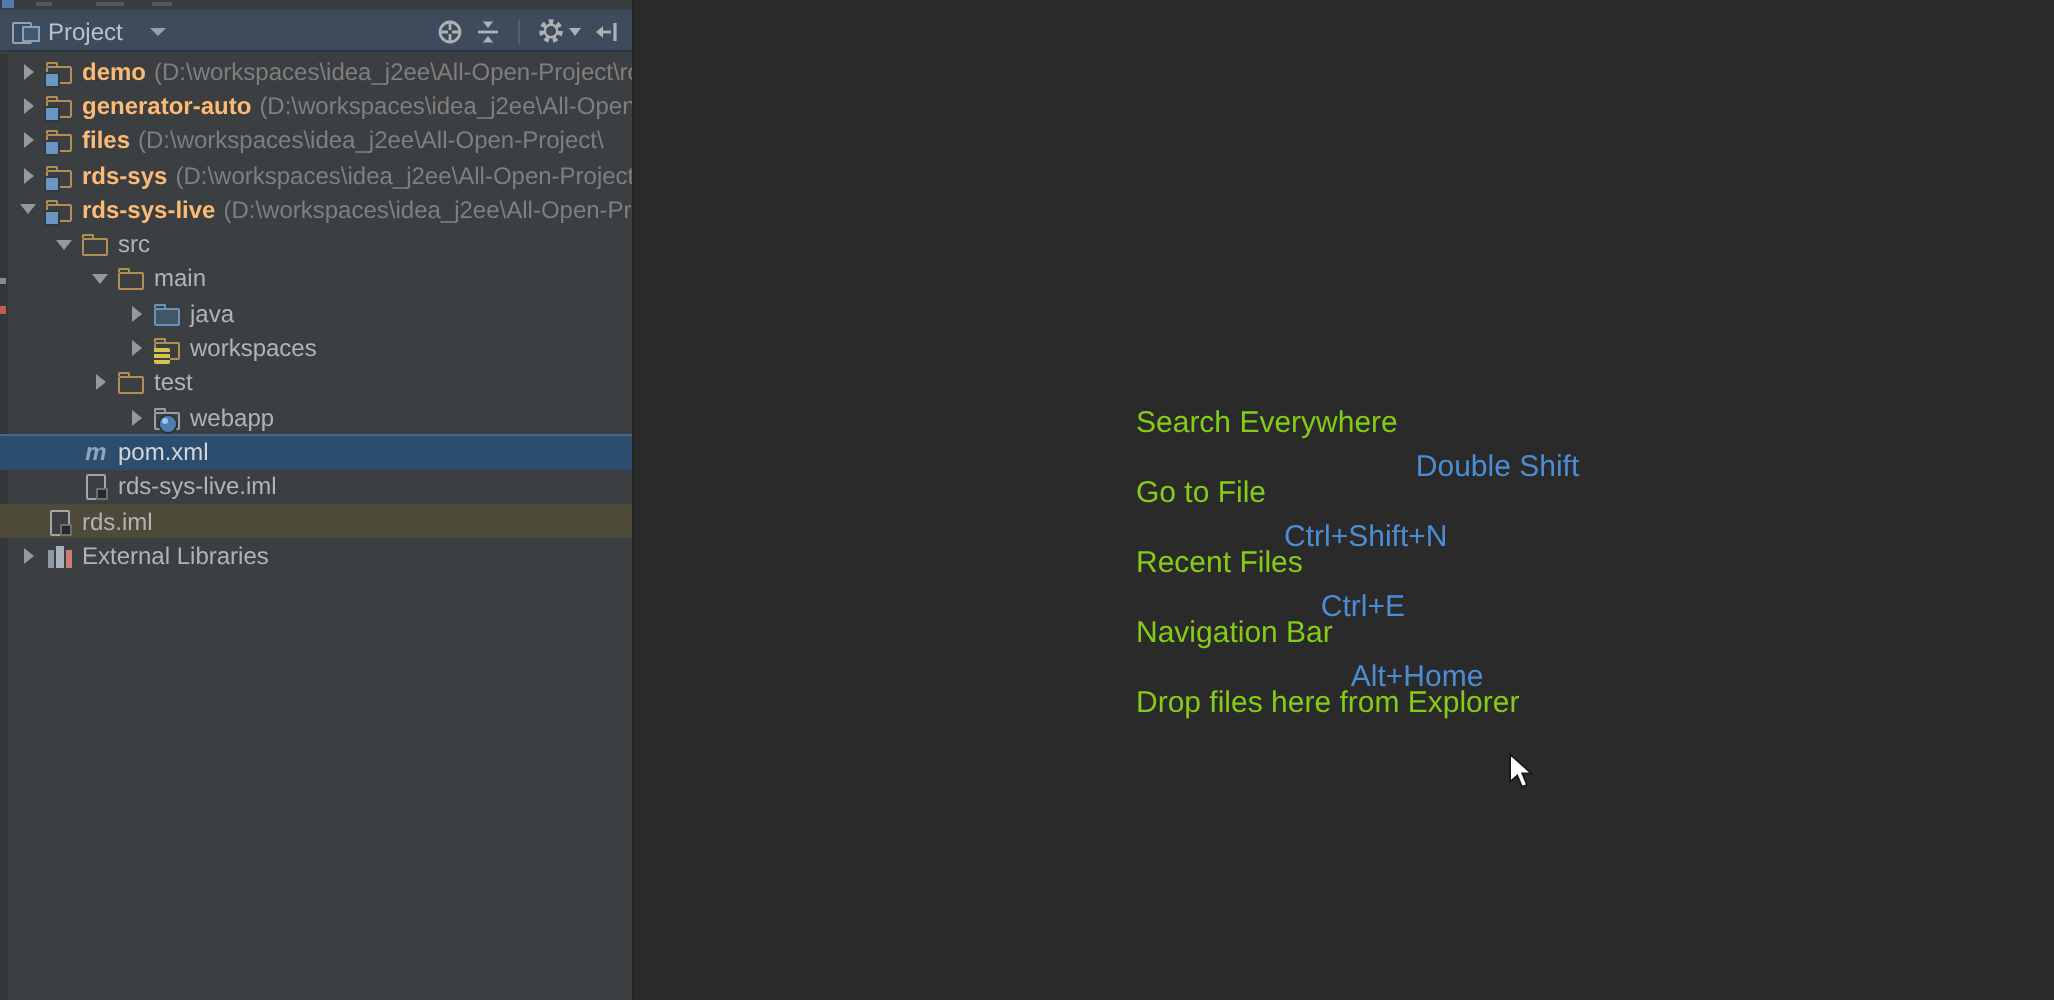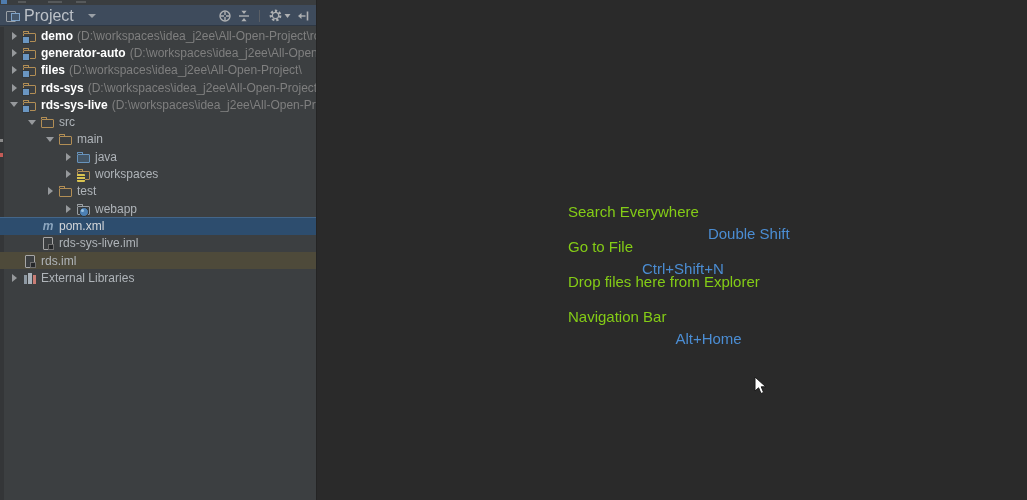--- a/index.html
+++ b/index.html
@@ -12,21 +12,21 @@
   
   .topstrip{position:absolute;left:0;top:0;width:316px;height:5px;background:#3A3D3F;}
   .topstrip .blue-chip{position:absolute;left:1px;top:0;width:6px;height:4px;background:#4F7CAE;}
   .topstrip .dash{position:absolute;top:1px;height:2px;background:#56595B;}
   .topstrip-right{position:absolute;left:316px;top:0;right:0;height:5px;background:#2B2B2B;}
 
   
   .panel{position:absolute;left:0;top:5px;width:316px;height:495px;background:#3C3F41;}
   .panel-header{
     position:relative;height:21px;background:#3E4B5C;display:flex;align-items:center;
-    padding:0 4px 0 6px;color:#BCC1C7;font-size:16px;box-shadow:inset 0 -1px 0 rgba(0,0,0,.25);
+    padding:0 4px 0 6px;color:#BCC1C7;font-size:12px;box-shadow:inset 0 -1px 0 rgba(0,0,0,.25);
   }
   .ph-title{margin-left:5px;}
   .ph-caret{margin-left:14px;width:0;height:0;border-left:4px solid transparent;border-right:4px solid transparent;border-top:4px solid #9AA0A6;}
   .ph-spacer{flex:1;}
   .ph-icons{display:flex;align-items:center;gap:5px;margin-right:2px;}
   .ph-icons svg{display:block;}
   .ph-sep{width:1px;height:12px;background:#5A5F66;margin:0 3px;}
   .projicon{position:relative;width:13px;height:12px;}
   .projicon .back{position:absolute;left:0;top:1px;width:8px;height:9px;border:1px solid #9AA0A6;border-radius:1px;background:#3E4B5C;}
   .projicon .front{position:absolute;left:5px;top:3px;width:7px;height:6px;border:1px solid #7FA3C8;background:#46586C;}
@@ -39,21 +39,21 @@
   
   .tree{position:absolute;left:0;top:22px;right:0;}
   .r{display:flex;align-items:center;height:17.3px;overflow:hidden;font-size:12px;color:#AFB4B9;white-space:nowrap;position:relative;}
   .r.sel{background:#2D4D6E;box-shadow:inset 0 1px 0 rgba(140,180,220,.25);color:#D3D6D9;}
   .r.hl{background:#4E4A3A;}
   .cv{width:16px;min-width:16px;height:100%;display:flex;align-items:center;justify-content:center;}
   .cv.col::before{content:"";border-left:5px solid #96999C;border-top:4px solid transparent;border-bottom:4px solid transparent;}
   .cv.exp::before{content:"";border-top:5px solid #96999C;border-left:4px solid transparent;border-right:4px solid transparent;}
   .ic{position:relative;width:16px;min-width:16px;height:16px;}
   .nm{margin-left:3px;}
-  .nm.b{font-weight:700;color:#ffffff;}
+  .nm.b{font-weight:700;color:#fdba74;}
   .p{color:#7F7F7F;margin-left:4px;}
 
   
   .fold{position:absolute;left:1px;top:5px;width:11px;height:7px;border:1px solid #B28E55;border-radius:1px;}
   .fold::before{content:"";position:absolute;left:-1px;top:-3px;width:4px;height:1px;border:1px solid #B28E55;border-bottom:none;border-radius:1px 1px 0 0;}
   .fold.blue{border-color:#6793BC;background:rgba(90,140,190,.30);}
   .fold.blue::before{border-color:#6793BC;}
   .fold.gray{border-color:#9A9FA3;}
   .fold.gray::before{border-color:#9A9FA3;}
   .bsq{position:absolute;left:0;bottom:0;width:6px;height:6px;background:#6A96C2;border:1px solid #33383C;}
@@ -93,26 +93,30 @@
   <div class="hints">
     <div class="hint">
       <span class="lab">Search Everywhere</span>
       <span class="keys">Double Shift</span>
     </div>
     <div class="hint">
       <span class="lab">Go to File</span>
       <span class="keys">Ctrl+Shift+N</span>
     </div>
     <div class="hint">
-      <span class="lab">Drop files here from Explorer</span>
-
+      <span class="lab">Recent Files</span>
+      <span class="keys">Ctrl+E</span>
     </div>
     <div class="hint">
       <span class="lab">Navigation Bar</span>
       <span class="keys">Alt+Home</span>
+    </div>
+    <div class="hint">
+      <span class="lab">Drop files here from Explorer</span>
+
     </div>
   </div>
   <svg class="cursor" width="13" height="19" viewBox="0 0 13 19">
     <path d="M1 1 L1 15 L4.6 11.8 L7 17.5 L9.6 16.4 L7.2 10.8 L11.8 10.8 Z" fill="#FFFFFF" stroke="#1A1A1A" stroke-width="1"></path>
   </svg>
 </div>
 
 <div class="panel">
   <div class="panel-header">
     <span class="projicon">

